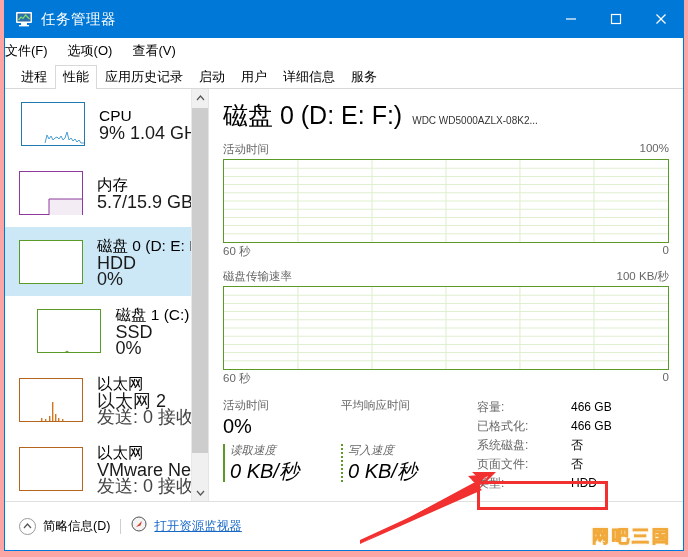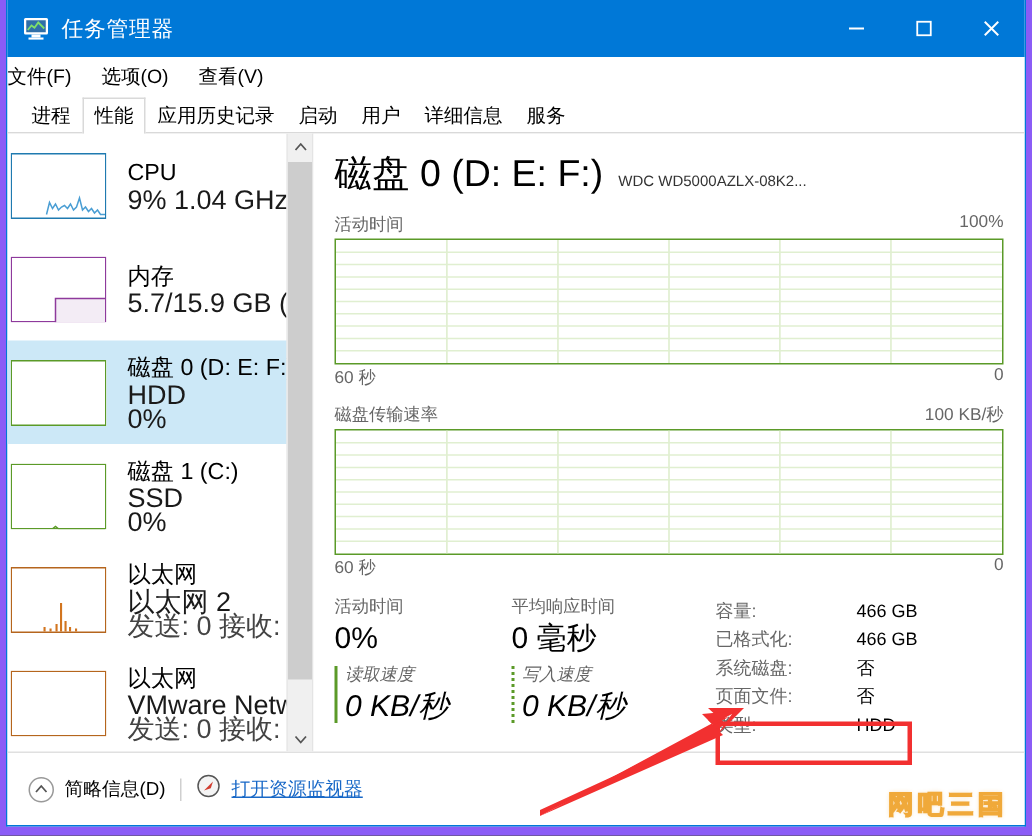--- a/index.html
+++ b/index.html
@@ -6,21 +6,21 @@
   html, body {
     margin: 0; padding: 0;
     width: 688px; height: 557px;
     background: #1b1b1b;
     font-family: "Liberation Sans", "DejaVu Sans", sans-serif;
     overflow: hidden;
   }
   #app {
     position: absolute; left: 0; top: 0;
     width: 688px; height: 557px;
-    background: #8b5cf6;
+    background: #fca5a5;
   }
   
   .window {
     position: absolute;
     left: 4px; top: 0px;
     width: 680px; height: 551px;
     background: #ffffff;
     border: 1px solid #0078d7;
     border-top: none;
     display: flex; flex-direction: column;
@@ -107,22 +107,23 @@
   .sidebar {
     width: 204px; flex: none;
     position: relative;
     background: #ffffff;
     overflow: hidden;
     border-right: 1px solid #e4e4e4;
   }
   .side-item {
     height: 69px;
     display: flex; align-items: center;
-    padding-left: 2px;
-    position: relative;
+    padding-left: 14px;
+    position: relative;
+    justify-content: center;
   }
   .side-item.selected { background: #cce8f7; }
   .mini {
     width: 64px; height: 44px;
     background: #ffffff;
     flex: none;
     position: relative;
     overflow: hidden;
   }
   .mini svg { display: block; }
@@ -502,21 +503,20 @@
 
         <div class="stats">
           <div class="stats-left">
             <div class="stat-row">
               <div class="stat-block">
                 <div class="stat-cap">活动时间</div>
                 <div class="stat-val">0%</div>
               </div>
               <div class="stat-block">
                 <div class="stat-cap">平均响应时间</div>
-                <div class="stat-val">0 毫秒</div>
               </div>
             </div>
             <div class="bar-blocks">
               <div class="bar-block">
                 <span class="rule solid"></span>
                 <div class="stat-cap">读取速度</div>
                 <div class="stat-val">0 KB/秒</div>
               </div>
               <div class="bar-block">
                 <span class="rule dotted"></span>

